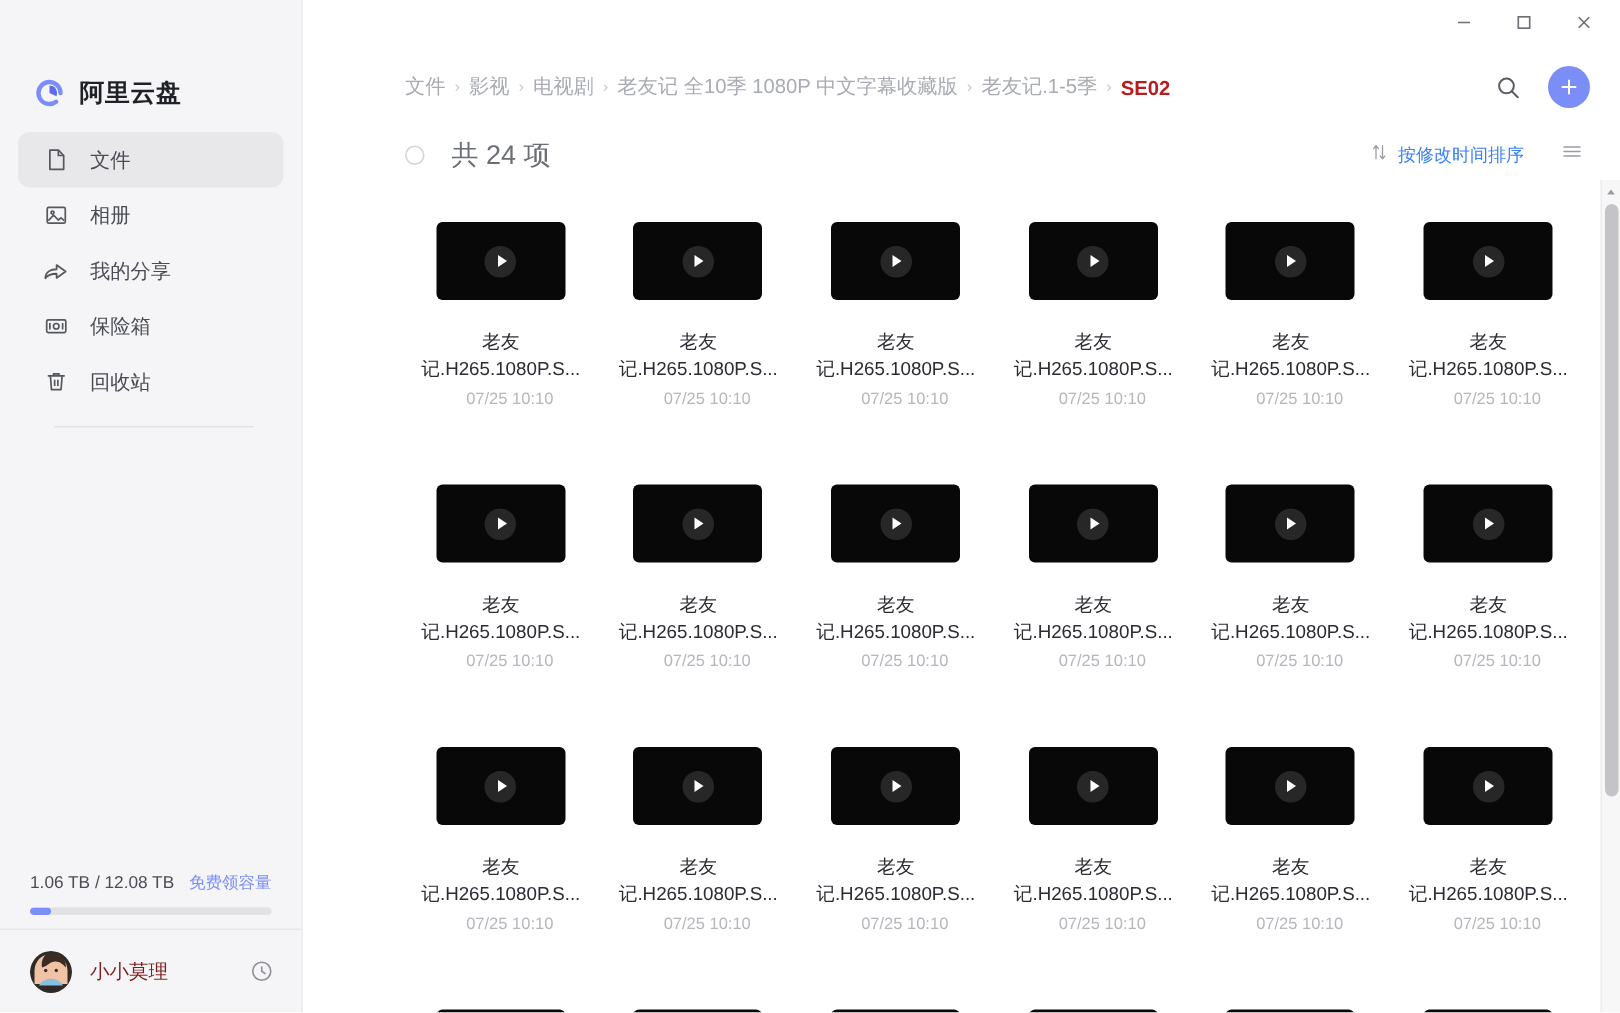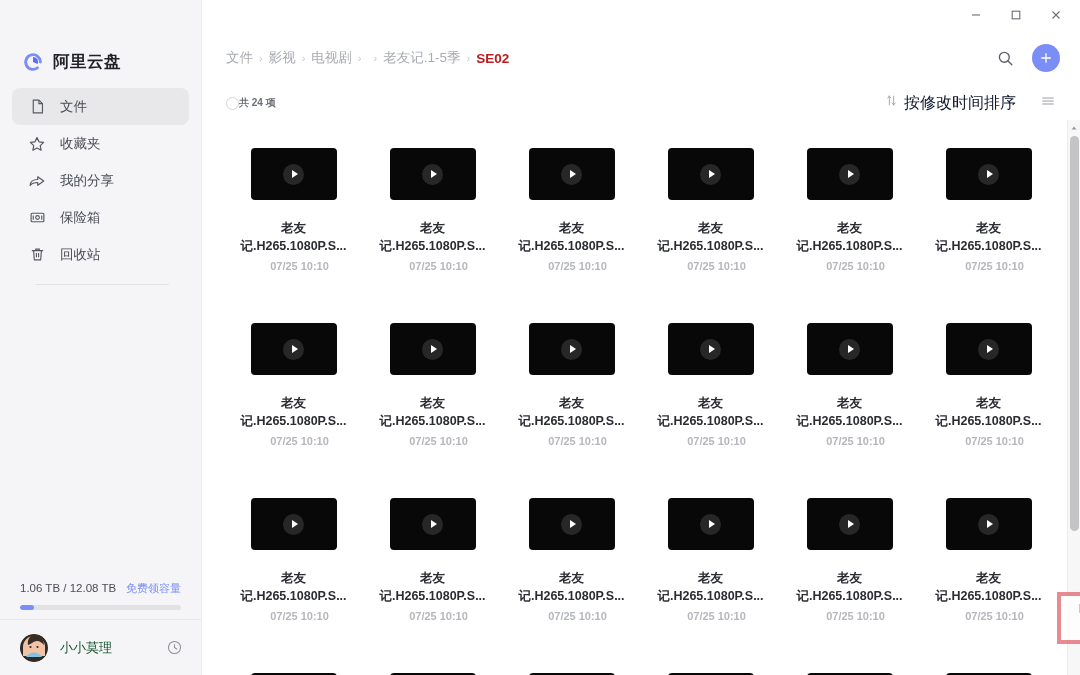--- a/index.html
+++ b/index.html
@@ -7,20 +7,21 @@
     width: 1080px; height: 675px;
     overflow: hidden;
     font-family: "Liberation Sans", "DejaVu Sans", sans-serif;
     background: #ffffff;
   }
   .app {
     position: relative;
     width: 1080px; height: 675px;
     display: flex;
     background: #ffffff;
+    gap: 44px;
   }
 
   
   .sidebar {
     width: 202px; height: 675px;
     background: #f5f5f7;
     border-right: 1px solid #ececef;
     display: flex; flex-direction: column;
     position: relative;
     flex: 0 0 202px;
@@ -73,21 +74,21 @@
   .user {
     position: absolute; left: 0; right: 0; bottom: 0;
     height: 55px; display: flex; align-items: center;
     padding: 0 18px 0 20px;
   }
   .avatar {
     width: 28px; height: 28px; border-radius: 50%;
     flex: 0 0 28px; overflow: hidden;
     background: #c9a68c;
   }
-  .user-name { margin-left: 12px; font-size: 13px; color: #14532d; flex: 1; }
+  .user-name { margin-left: 12px; font-size: 13px; color: #7f1d1d; flex: 1; }
   .gear { width: 17px; height: 17px; cursor: pointer; opacity: .75; }
 
   
   .main { flex: 1; position: relative; background: #fff; height: 675px; }
 
   .titlebar {
     height: 30px; display: flex; justify-content: flex-end; align-items: center;
     padding-right: 4px;
   }
   .winbtn {
@@ -112,29 +113,28 @@
   }
 
   .toolbar {
     height: 34px; display: flex; align-items: center;
     padding: 0 24px 0 24px;
   }
   .select-circle {
     width: 13px; height: 13px; border-radius: 50%;
     border: 1.3px solid #d2d4d9; flex: 0 0 13px; cursor: pointer;
   }
-  .count { margin-left: 0; font-size: 10px; color: #6b6e76; flex: 1; font-weight: bold; }
-  .sortbox { display: flex; align-items: flex-start; gap: 6px; cursor: pointer; color: #0f172a; font-size: 16px; }
+  .count { margin-left: 18px; font-size: 18px; color: #6b6e76; flex: 1; }
+  .sortbox { display: flex; align-items: flex-start; gap: 6px; cursor: pointer; color: #3b82f6; font-size: 12px; }
   .viewbtn { margin-left: 24px; cursor: pointer; display: flex; align-items: center; }
 
   
   .grid-wrap {
     position: absolute; top: 120px; left: 0; right: 0; bottom: 0;
     overflow: hidden;
-    font-weight: bold;
   }
   .grid {
     display: grid;
     grid-template-columns: repeat(6, 1fr);
     padding: 16px 22px 0 22px;
     row-gap: 0;
   }
   .card {
     display: flex; flex-direction: column; align-items: center;
     padding-top: 12px; padding-bottom: 12px;
@@ -226,29 +226,31 @@
       <div class="nav-item active">
         <span class="nav-icon">
           <svg viewBox="0 0 24 24" width="17" height="17" fill="none" stroke="#55585f" stroke-width="1.6">
             <path d="M6 3h8l5 5v13H6z" stroke-linejoin="round"></path>
               <path d="M14 3v5h5"></path>
           </svg>
         </span>
         <span class="nav-label">文件</span>
       </div>
 
-
       <div class="nav-item">
         <span class="nav-icon">
-          <svg viewBox="0 0 24 24" width="18" height="18" fill="none" stroke="#55585f" stroke-width="1.6">
-            <path d="M12 3.5l2.7 5.6 6.1.8-4.5 4.3 1.2 6.1L12 17.4 6.5 20.3l1.2-6.1L3.2 9.9l6.1-.8z" stroke-linejoin="round"></path>
-          </svg>
-        </span>
-        <span class="nav-label">收藏夹</span>
-      </div>
+          <svg viewBox="0 0 24 24" width="17" height="17" fill="none" stroke="#55585f" stroke-width="1.6">
+            <rect x="3.5" y="4.5" width="17" height="15" rx="1.5"></rect>
+            <circle cx="8.5" cy="9.5" r="1.4"></circle>
+            <path d="M4.5 17l5-5 4.5 4.5 2.5-2 3 2.5"></path>
+          </svg>
+        </span>
+        <span class="nav-label">相册</span>
+      </div>
+
 
       <div class="nav-item">
         <span class="nav-icon">
           <svg viewBox="0 0 24 24" width="18" height="18" fill="none" stroke="#55585f" stroke-width="1.6">
             <path d="M3 18c0-5.5 4.5-8 10-8V6.3L21 12l-8 5.7V14c-5 0-8 1.2-10 4z" stroke-linejoin="round"></path>
           </svg>
         </span>
         <span class="nav-label">我的分享</span>
       </div>
 
@@ -331,20 +333,21 @@
     </div>
 
     <div class="topbar">
       <div class="crumbs" id="crumbs">
           <span class="crumb">文件</span>
           <span class="crumb-sep">›</span>
           <span class="crumb">影视</span>
           <span class="crumb-sep">›</span>
           <span class="crumb">电视剧</span>
           <span class="crumb-sep">›</span>
+          <span class="crumb">老友记 全10季 1080P 中文字幕收藏版</span>
           <span class="crumb-sep">›</span>
           <span class="crumb">老友记.1-5季</span>
           <span class="crumb-sep">›</span>
           <span class="crumb current">SE02</span>
         </div>
       <div class="top-actions">
         <span class="icon-btn">
           <svg viewBox="0 0 24 24" width="19" height="19" fill="none" stroke="#5a5d65" stroke-width="1.7">
             <circle cx="10.5" cy="10.5" r="6.2"></circle>
               <path d="M15.2 15.2L20 20" stroke-linecap="round"></path>

